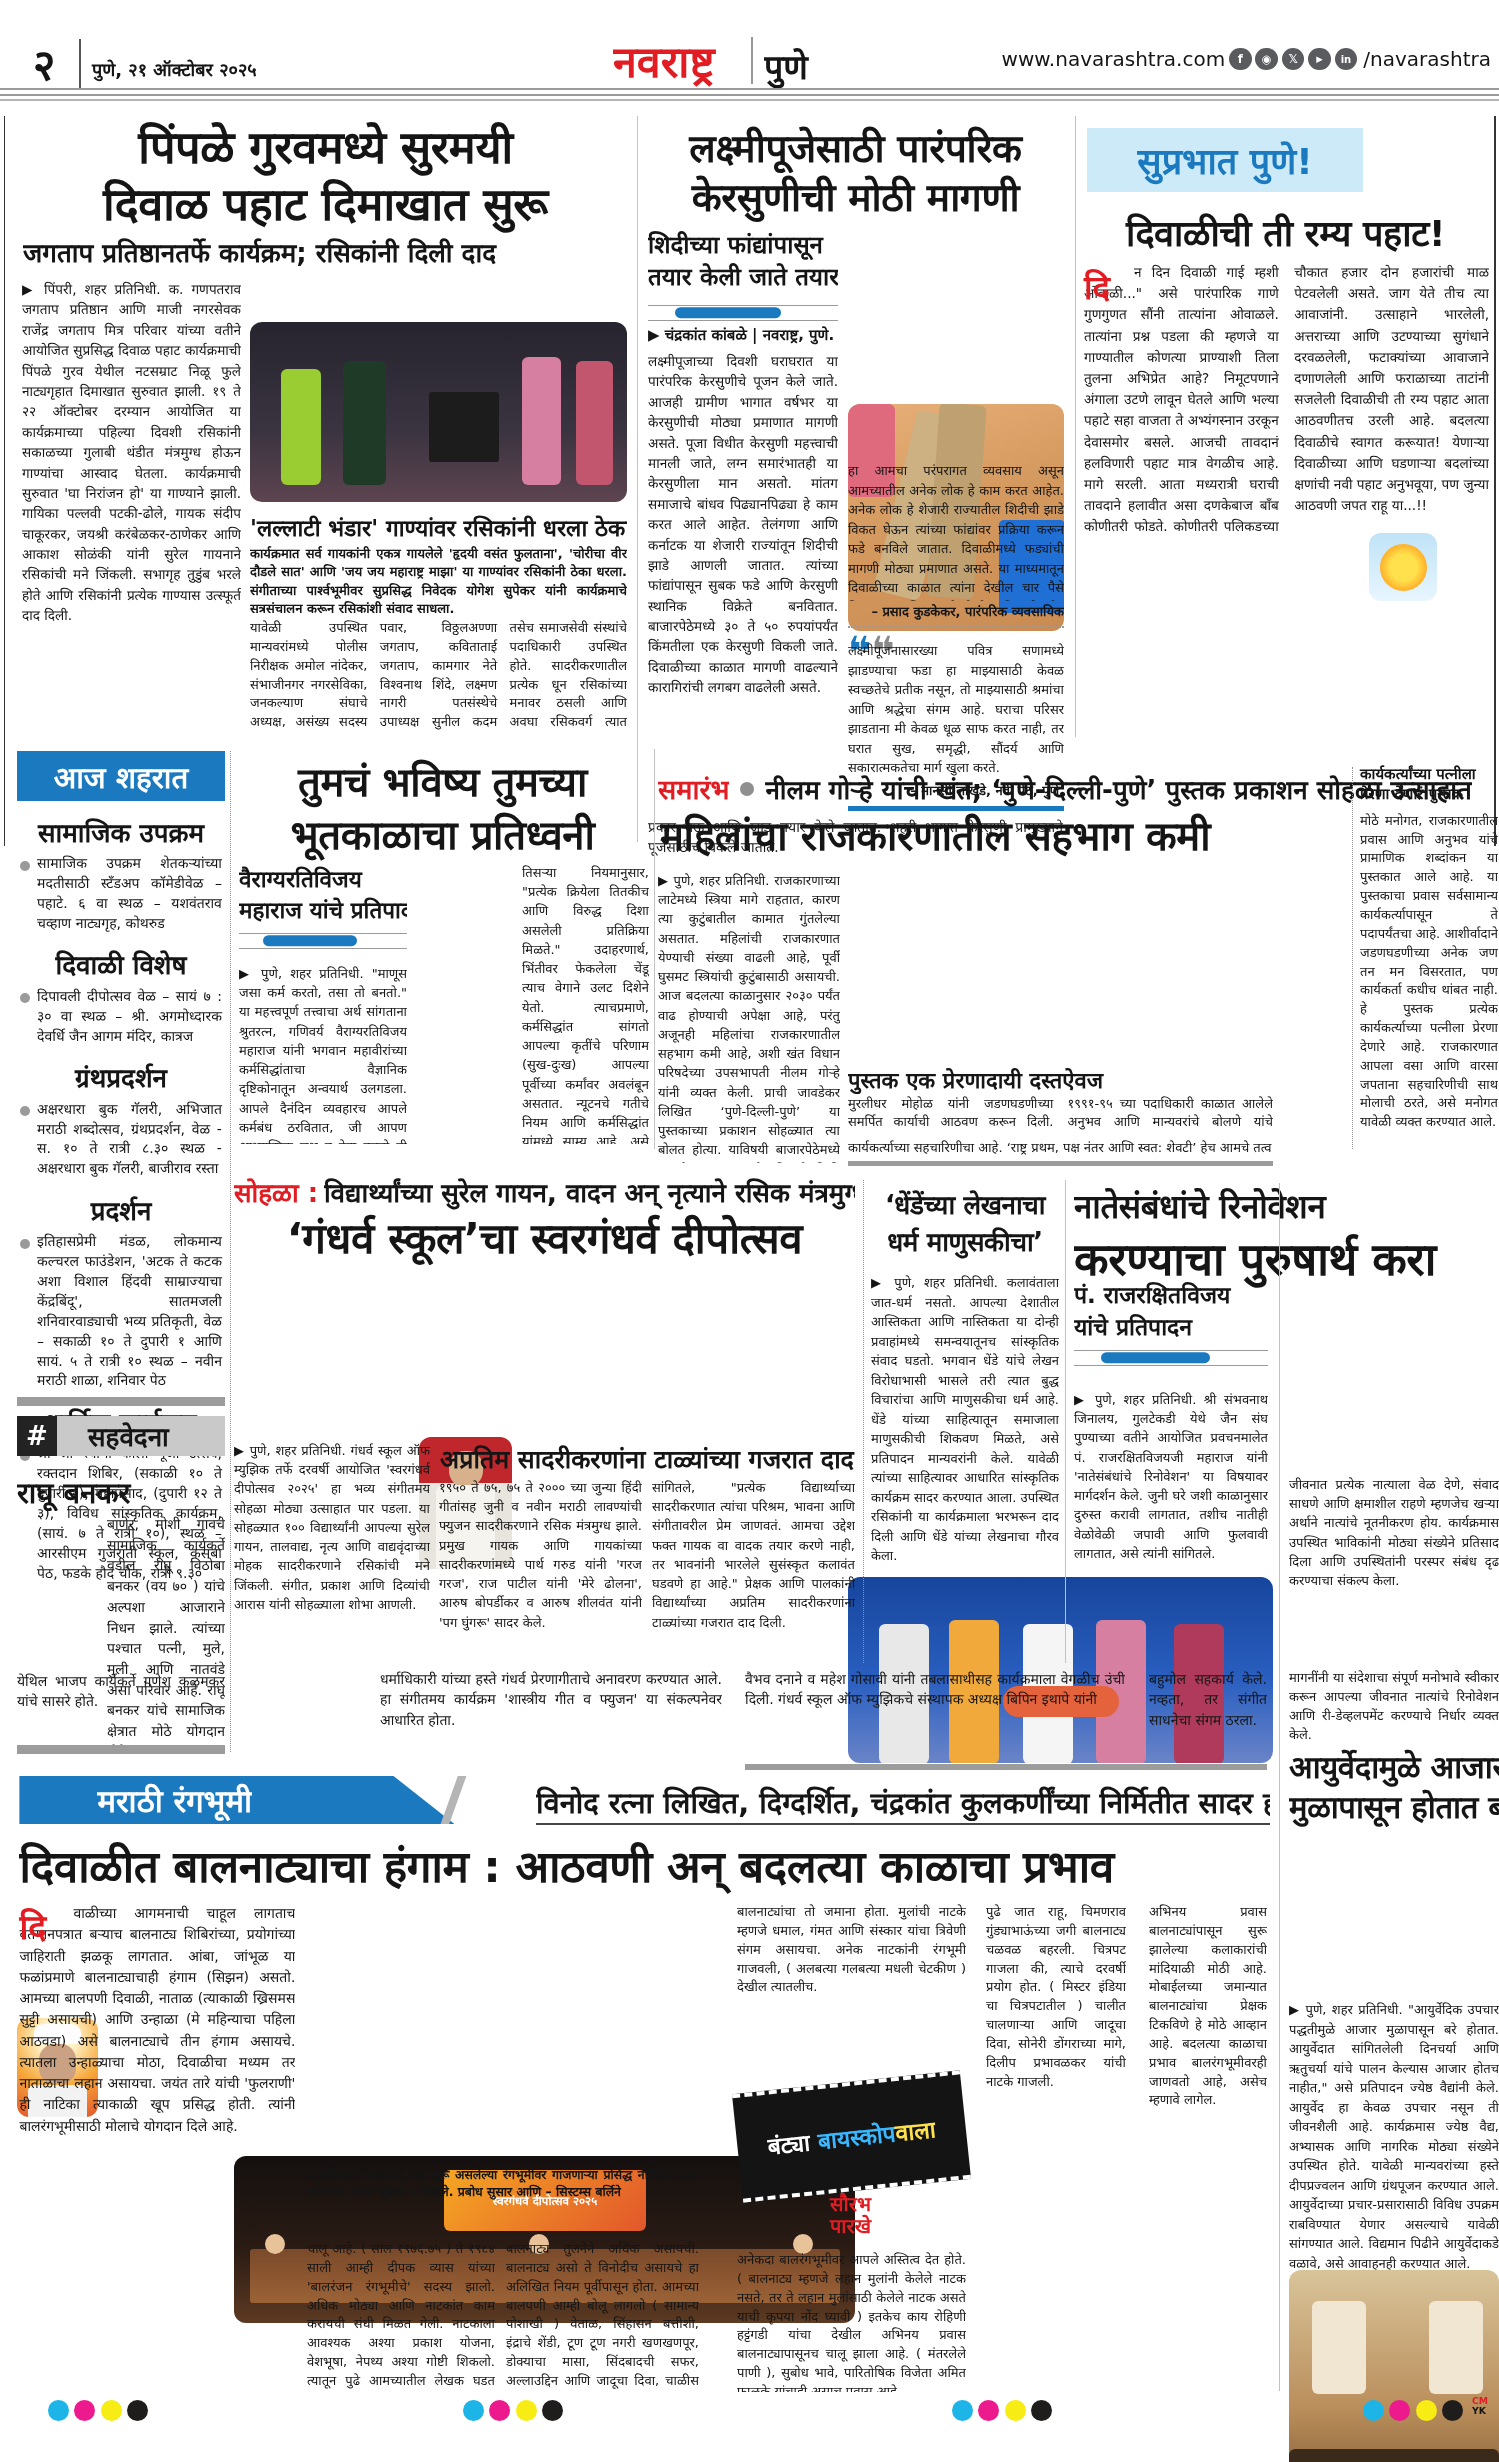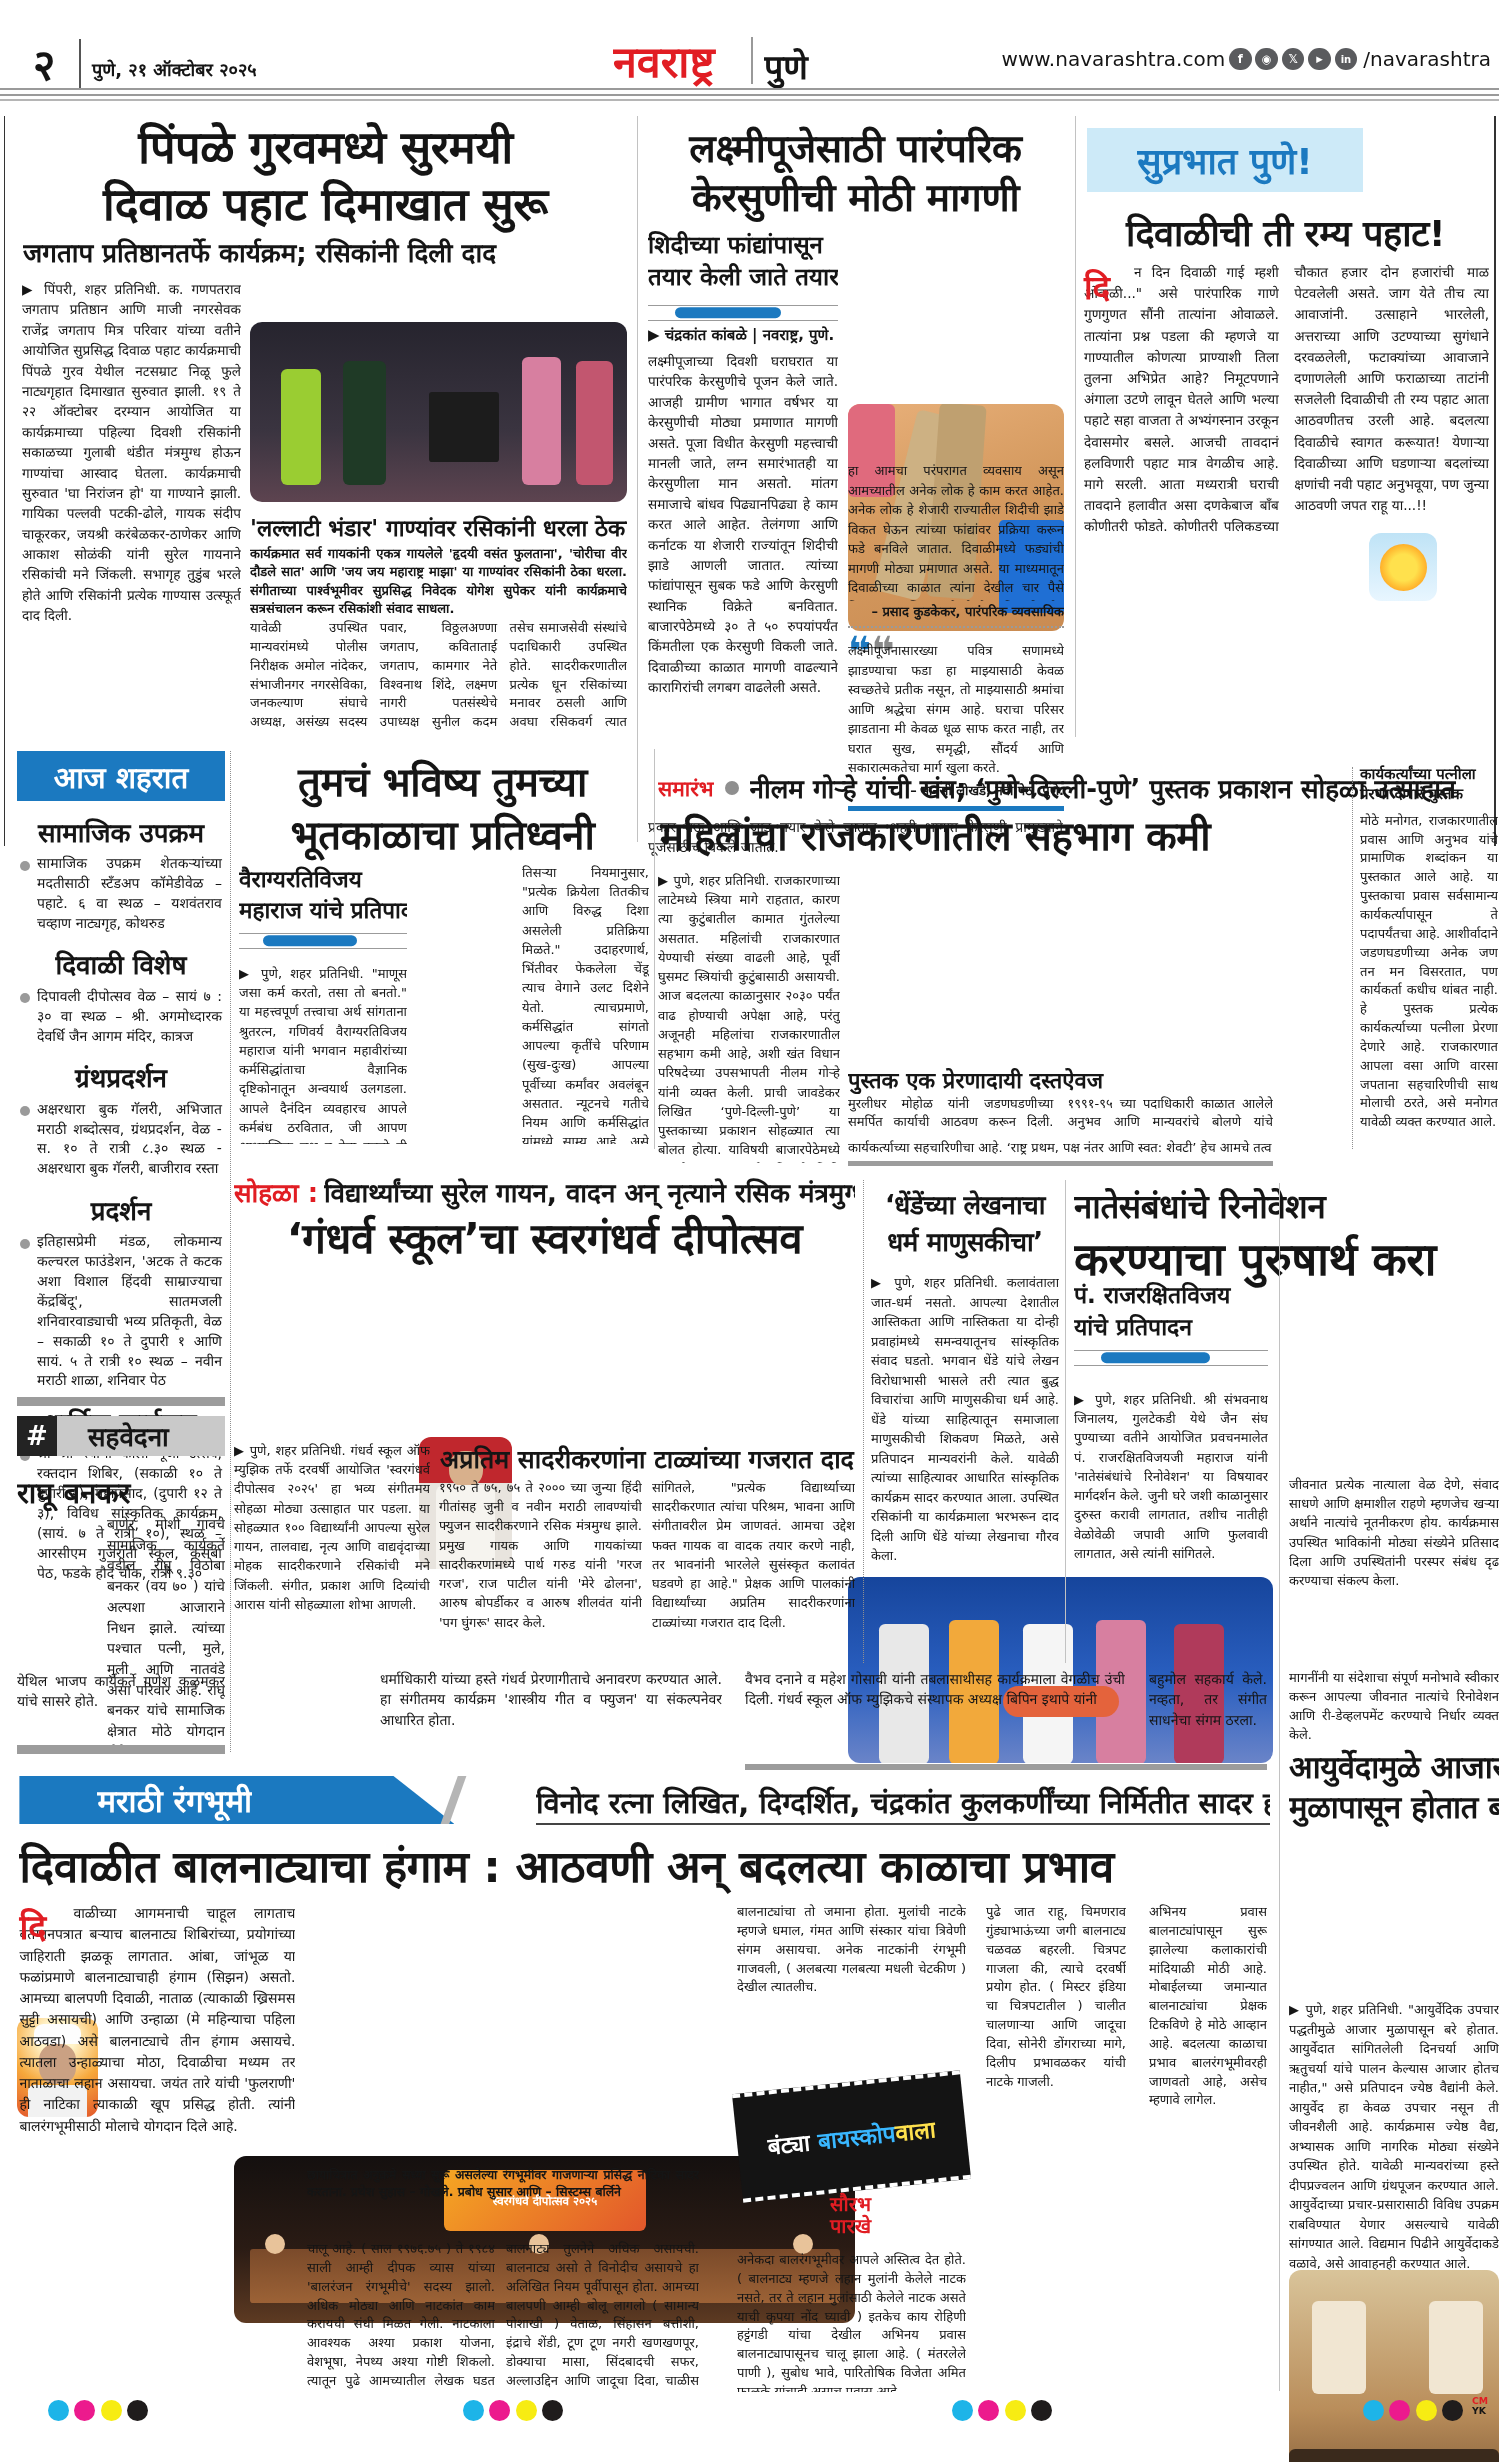--- a/index.html
+++ b/index.html
@@ -168,21 +168,21 @@
     <div class="capsule"></div>
   </div>
   <div class="abs j clip" style="left:239px;top:964px;width:168px;height:180px;font-size:13px;line-height:1.48">▶ पुणे, शहर प्रतिनिधी. "माणूस जसा कर्म करतो, तसा तो बनतो." या महत्त्वपूर्ण तत्त्वाचा अर्थ सांगताना श्रुतरत्न, गणिवर्य वैराग्यरतिविजय महाराज यांनी भगवान महावीरांच्या कर्मसिद्धांताचा वैज्ञानिक दृष्टिकोनातून अन्वयार्थ उलगडला. आपले दैनंदिन व्यवहारच आपले कर्मबंध ठरवितात, जी आपण आध्यात्मिक लक्ष न देता करतो ती कर्मेच आपल्या जीवनाची दिशा ठरवितात, असे त्यांनी सांगितले.</div>
   <div class="abs ph" style="left:419px;top:863px;width:93px;height:132px;background:linear-gradient(180deg,#c0272d 0 35%,#e8e4de 35% 100%)">
     <div class="fig" style="left:29.5px;top:14px;width:34px;height:36px;background:#d8b08c;border-radius:45%"></div>
     <div class="fig" style="left:17px;top:48px;width:59px;height:84px;background:#f6f4ef;border-radius:7.8px 7.8px 0 0"></div>
   </div>
   <div class="abs j clip" style="left:522px;top:863px;width:127px;height:281px;font-size:13px;line-height:1.48">तिसऱ्या नियमानुसार, "प्रत्येक क्रियेला तितकीच आणि विरुद्ध दिशा असलेली प्रतिक्रिया मिळते." उदाहरणार्थ, भिंतीवर फेकलेला चेंडू त्याच वेगाने उलट दिशेने येतो. त्याचप्रमाणे, कर्मसिद्धांत सांगतो आपल्या कृतींचे परिणाम (सुख-दुःख) आपल्या पूर्वीच्या कर्मांवर अवलंबून असतात. न्यूटनचे गतीचे नियम आणि कर्मसिद्धांत यांमध्ये साम्य आहे, असे महाराजांनी नमूद केले.</div>
 
   <div class="abs" style="left:658px;top:770px;width:823px;display:flex;align-items:center;gap:11px">
-    <span class="b red nw" style="font-size:21px">समारंभ</span>
+    <span class="b red nw" style="font-size:27px">समारंभ</span>
     <span style="width:14px;height:14px;border-radius:50%;background:#8f8f8f;flex:0 0 14px"></span>
     <span class="b nw" style="font-size:26px">नीलम गोऱ्हे यांची खंत; ‘पुणे-दिल्ली-पुणे’ पुस्तक प्रकाशन सोहळा उत्साहात</span>
   </div>
   <div class="abs headline nw" style="left:660px;top:807px;width:688px;font-size:40px">महिलांचा राजकारणातील सहभाग कमी</div>
   <div class="abs j clip" style="left:658px;top:871px;width:182px;height:292px;font-size:13px;line-height:1.48">▶ पुणे, शहर प्रतिनिधी. राजकारणाच्या लाटेमध्ये स्त्रिया मागे राहतात, कारण त्या कुटुंबातील कामात गुंतलेल्या असतात. महिलांची राजकारणात येण्याची संख्या वाढली आहे, पूर्वी घुसमट स्त्रियांची कुटुंबासाठी असायची. आज बदलत्या काळानुसार २०३० पर्यंत वाढ होण्याची अपेक्षा आहे, परंतु अजूनही महिलांचा राजकारणातील सहभाग कमी आहे, अशी खंत विधान परिषदेच्या उपसभापती नीलम गोऱ्हे यांनी व्यक्त केली. प्राची जावडेकर लिखित ‘पुणे-दिल्ली-पुणे’ या पुस्तकाच्या प्रकाशन सोहळ्यात त्या बोलत होत्या. याविषयी बाजारपेठेमध्ये ३० ते ५० रुपयांपर्यंत विक्रमी विक्री झाली आहे. दिवाळीच्या काळात हा सोहळा उत्साहात साजरा झाला.</div>
   <div class="abs ph" style="left:848px;top:871px;width:425px;height:186px;background:linear-gradient(180deg,#16459c 0%,#2a5fc0 55%,#6a84c8 100%)">
     <div class="fig" style="left:31px;top:47px;width:50px;height:140px;background:#e8e8e8"></div>
     <div class="fig" style="left:101px;top:43px;width:50px;height:144px;background:#f2a93b"></div>
     <div class="fig" style="left:175px;top:47px;width:50px;height:140px;background:#f5f5f5"></div>
     <div class="fig" style="left:248px;top:43px;width:50px;height:144px;background:#d77fa0"></div>

